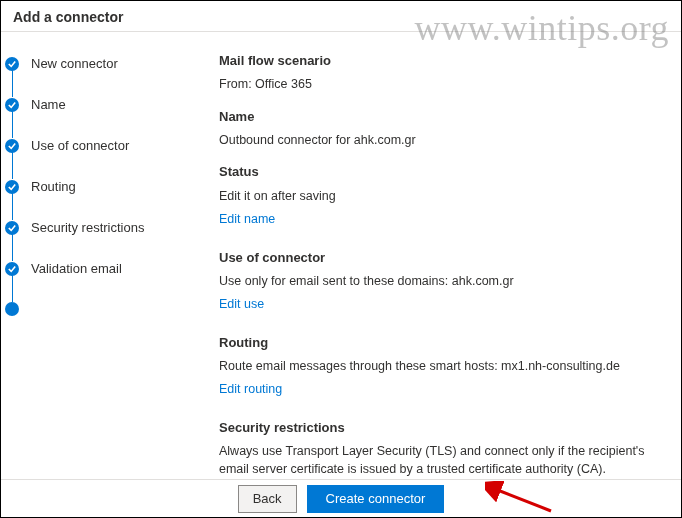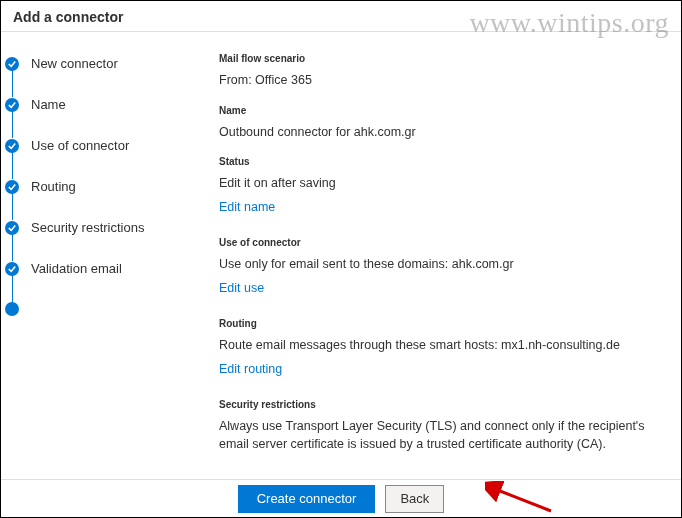--- a/index.html
+++ b/index.html
@@ -64,21 +64,21 @@
   .step.current .label { font-weight: 600; }
 
   .main {
     flex: 1;
     padding: 20px 18px 12px 18px;
     overflow-y: auto;
     line-height: 1.4;
   }
   .section-title {
     font-weight: 600;
-    font-size: 10px;
+    font-size: 13px;
     margin-top: 14px;
     margin-bottom: 6px;
   }
   .section-title:first-child { margin-top: 0; }
   .desc { font-size: 12.5px; color: #323130; margin-bottom: 2px; }
   .link {
     color: #0078d4;
     font-size: 12.5px;
     cursor: pointer;
     display: inline-block;
@@ -111,21 +111,21 @@
     background: #0078d4;
     border-color: #0078d4;
     color: #fff;
     padding: 4px 18px;
   }
 
   .watermark {
     position: absolute;
     top: 6px; right: 12px;
     font-family: Georgia, serif;
-    font-size: 28px;
+    font-size: 36px;
     color: rgba(120,120,120,0.45);
     letter-spacing: 0.5px;
     pointer-events: none;
   }
   .arrow {
     position: absolute;
     right: 126px;
     bottom: 2px;
     pointer-events: none;
   }
@@ -227,22 +227,22 @@
     <span class="link">Edit routing</span>
 
     <div class="section-title">Security restrictions</div>
     <div class="desc">Always use Transport Layer Security (TLS) and connect only if the recipient's email server certificate is issued by a trusted certificate authority (CA).</div>
     
 
   </div>
 </div>
 
 <div class="footer">
+  <button class="btn">Back</button>
   <button class="btn primary">Create connector</button>
-  <button class="btn">Back</button>
 </div>
 
 <svg class="arrow" width="70" height="34">
   <defs>
     <marker id="ah" markerWidth="8" markerHeight="8" refX="2" refY="4" orient="auto">
       <path d="M0,0 L8,4 L0,8 Z" fill="#d40000"></path>
     </marker>
   </defs>
   <line x1="66" y1="30" x2="10" y2="8" stroke="#d40000" stroke-width="3" marker-end="url(#ah)"></line>
 </svg>

